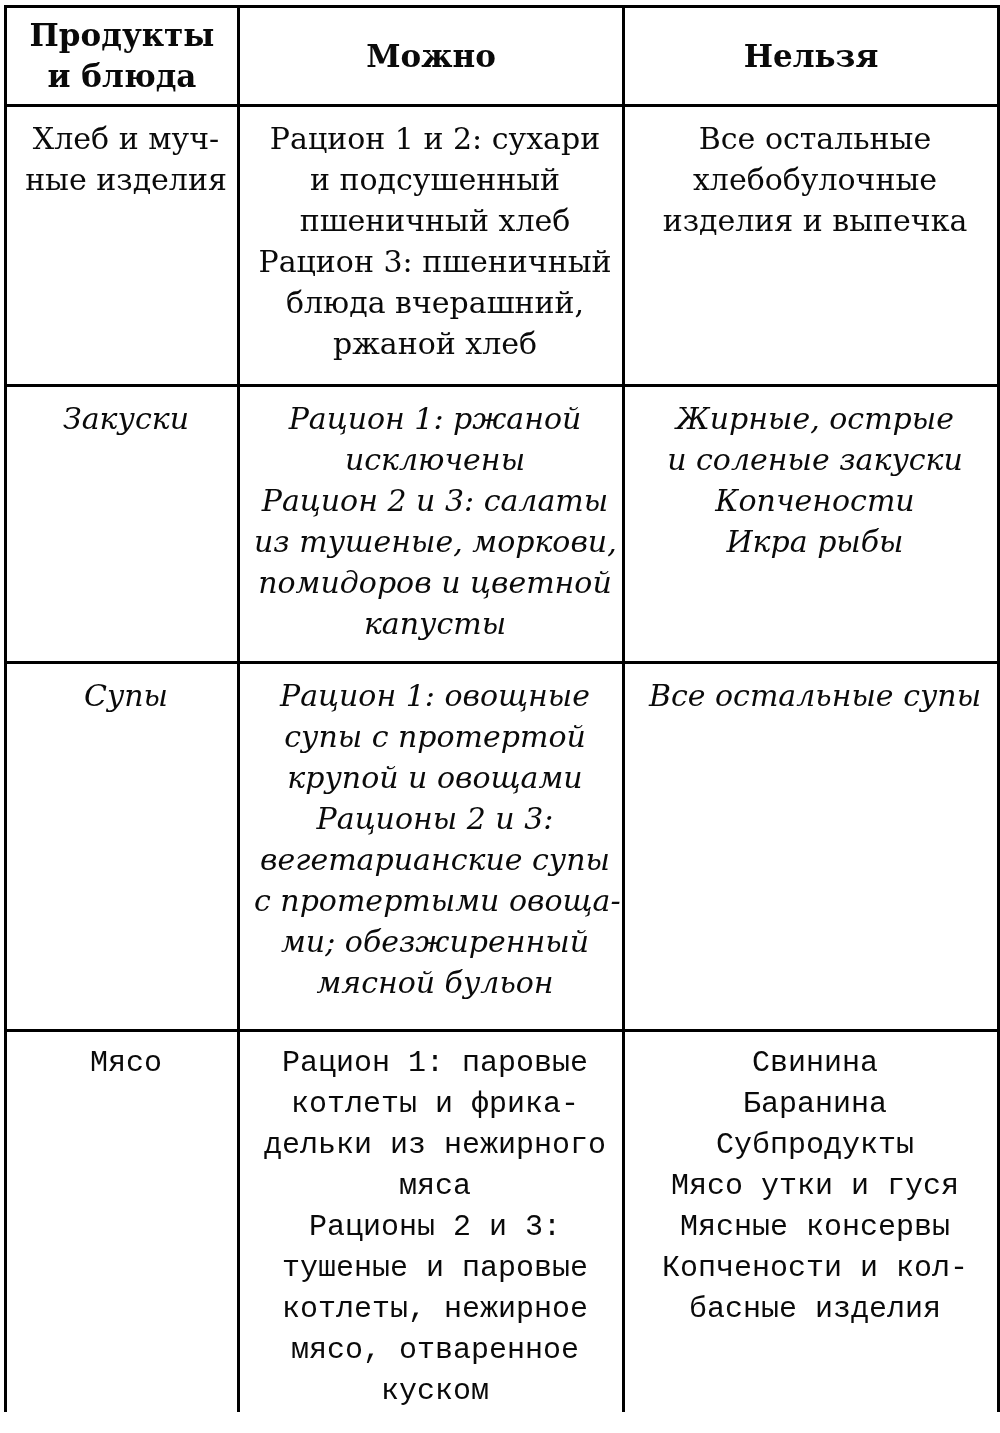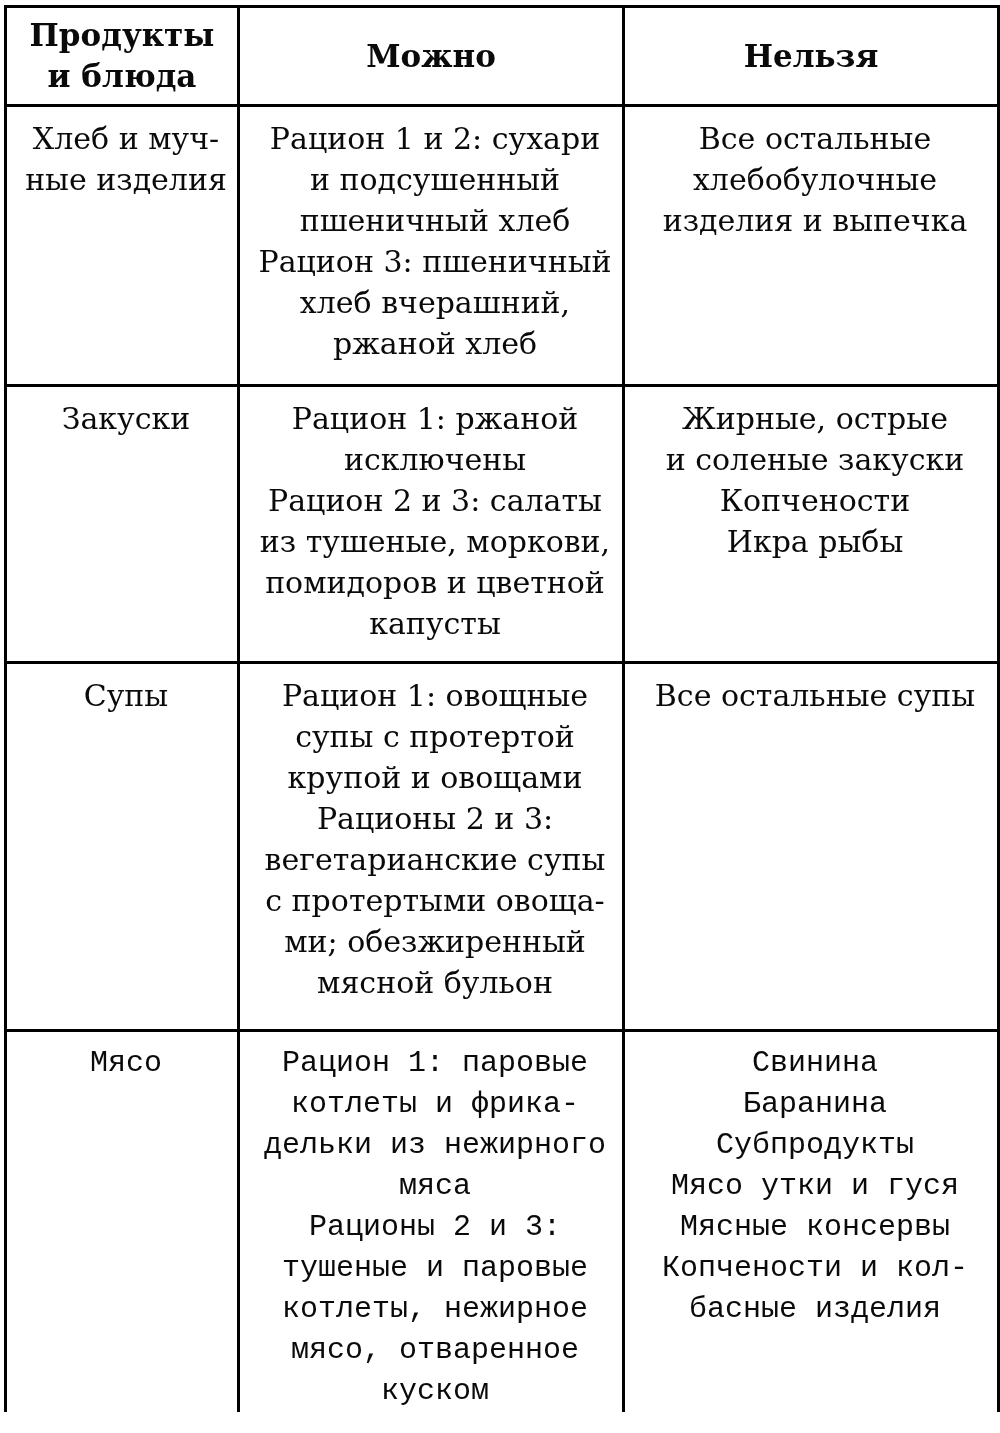--- a/index.html
+++ b/index.html
@@ -42,22 +42,22 @@
   }
   table.diet td {
     font-size: 30px;
     line-height: 41px;
     text-align: center;
     vertical-align: top;
     padding: 11px 6px 8px 14px;
   }
   tr.r-head { height: 99px; }
   tr.r-0 { height: 280px; }
-  tr.r-1 { height: 277px; }
-  tr.r-2 { height: 368px; }
+  tr.r-1 { height: 277px; font-style: italic; }
+  tr.r-2 { height: 368px; font-style: italic; }
   tr.r-3 { height: 397px; font-family: Liberation Mono, monospace; }
   .line { white-space: nowrap; }
 </style>
 </head>
 <body>
 
 <div class="page">
   <table class="diet">
     <colgroup>
       <col class="c0">
@@ -82,21 +82,21 @@
       <tr class="r-0">
         <td>
             <div class="line">Хлеб и муч-</div>
             <div class="line">ные изделия</div>
           </td>
         <td>
             <div class="line">Рацион 1 и 2: сухари</div>
             <div class="line">и подсушенный</div>
             <div class="line">пшеничный хлеб</div>
             <div class="line">Рацион 3: пшеничный</div>
-            <div class="line">хлеб вчерашний,</div>
+            <div class="line">блюда вчерашний,</div>
             <div class="line">ржаной хлеб</div>
           </td>
         <td>
             <div class="line">Все остальные</div>
             <div class="line">хлебобулочные</div>
             <div class="line">изделия и выпечка</div>
           </td>
       </tr>
       <tr class="r-1">
         <td>

